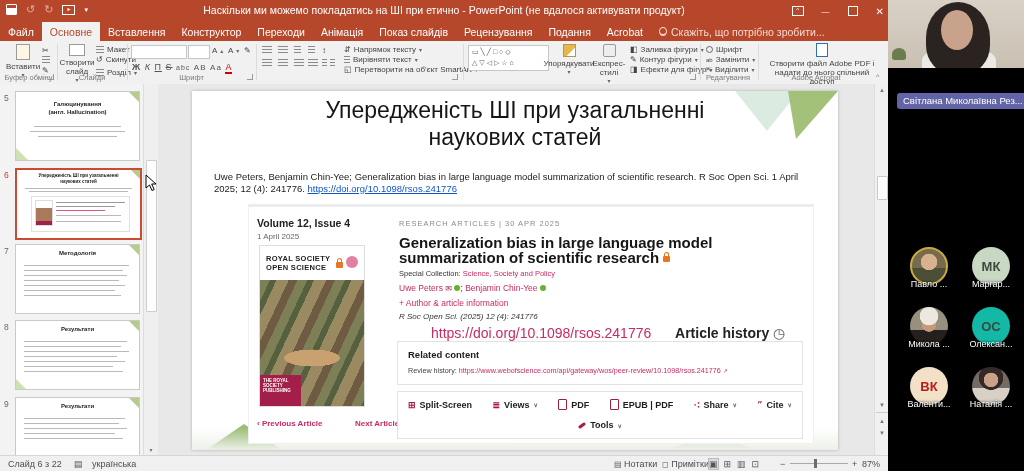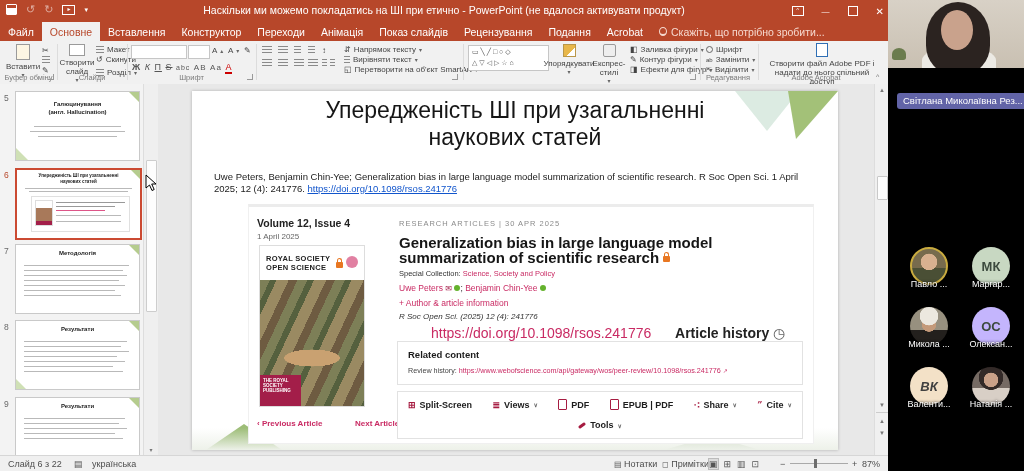--- a/index.html
+++ b/index.html
@@ -497,25 +497,25 @@
       <div class="av" style="border:2px solid #c9ab3f;width:34px;height:34px;background:
         radial-gradient(circle at 50% 38%,#d8b190 0 8px,transparent 8.5px),linear-gradient(#776b4d 0 55%,#4a4f35 55%);"></div>
       <div class="pl">Павло ...</div>
     </div>
     <div class="pt" style="left:13px;top:307px;">
       <div class="av" style="background:
         radial-gradient(circle at 50% 24%,#ece8df 0 9px,transparent 9.5px),radial-gradient(circle at 50% 46%,#c49a7a 0 7px,transparent 7.5px),linear-gradient(#97907f 0 60%,#23201d 60%);"></div>
       <div class="pl">Микола ...</div>
     </div>
     <div class="pt" style="left:75px;top:307px;">
-      <div class="av" style="background:#c4b5fd;">ОС</div>
+      <div class="av" style="background:#14b8a6;">ОС</div>
       <div class="pl">Олексан...</div>
     </div>
     <div class="pt" style="left:13px;top:367px;">
-      <div class="av" style="background:#f3e1c7;color:#404040;font-style:italic;">ВК</div>
+      <div class="av" style="background:#f3e1c7;color:#b91c1c;">ВК</div>
       <div class="pl">Валенти...</div>
     </div>
     <div class="pt" style="left:75px;top:367px;">
       <div class="av" style="background:
         radial-gradient(circle at 50% 34%,#c9a189 0 7px,transparent 7.5px),radial-gradient(circle at 50% 28%,#332a28 0 12px,transparent 12.5px),linear-gradient(#756a63 0 55%,#d8cfc6 55%);"></div>
       <div class="pl">Наталія ...</div>
     </div>
   </div>
 
   <svg class="cursor" width="12" height="18" viewBox="0 0 12 18">

